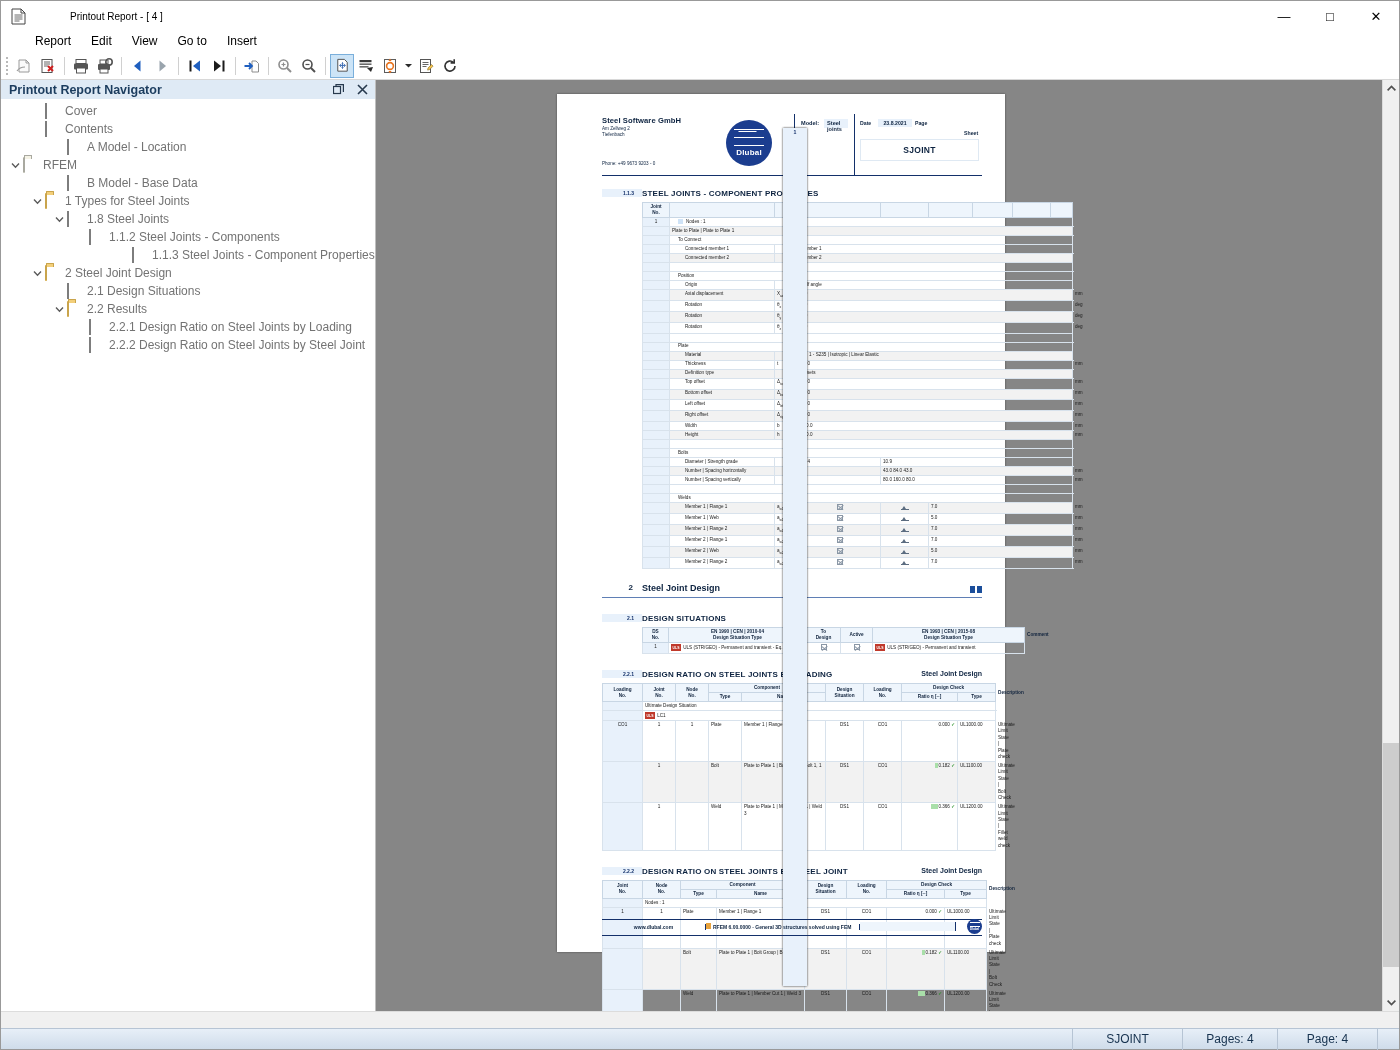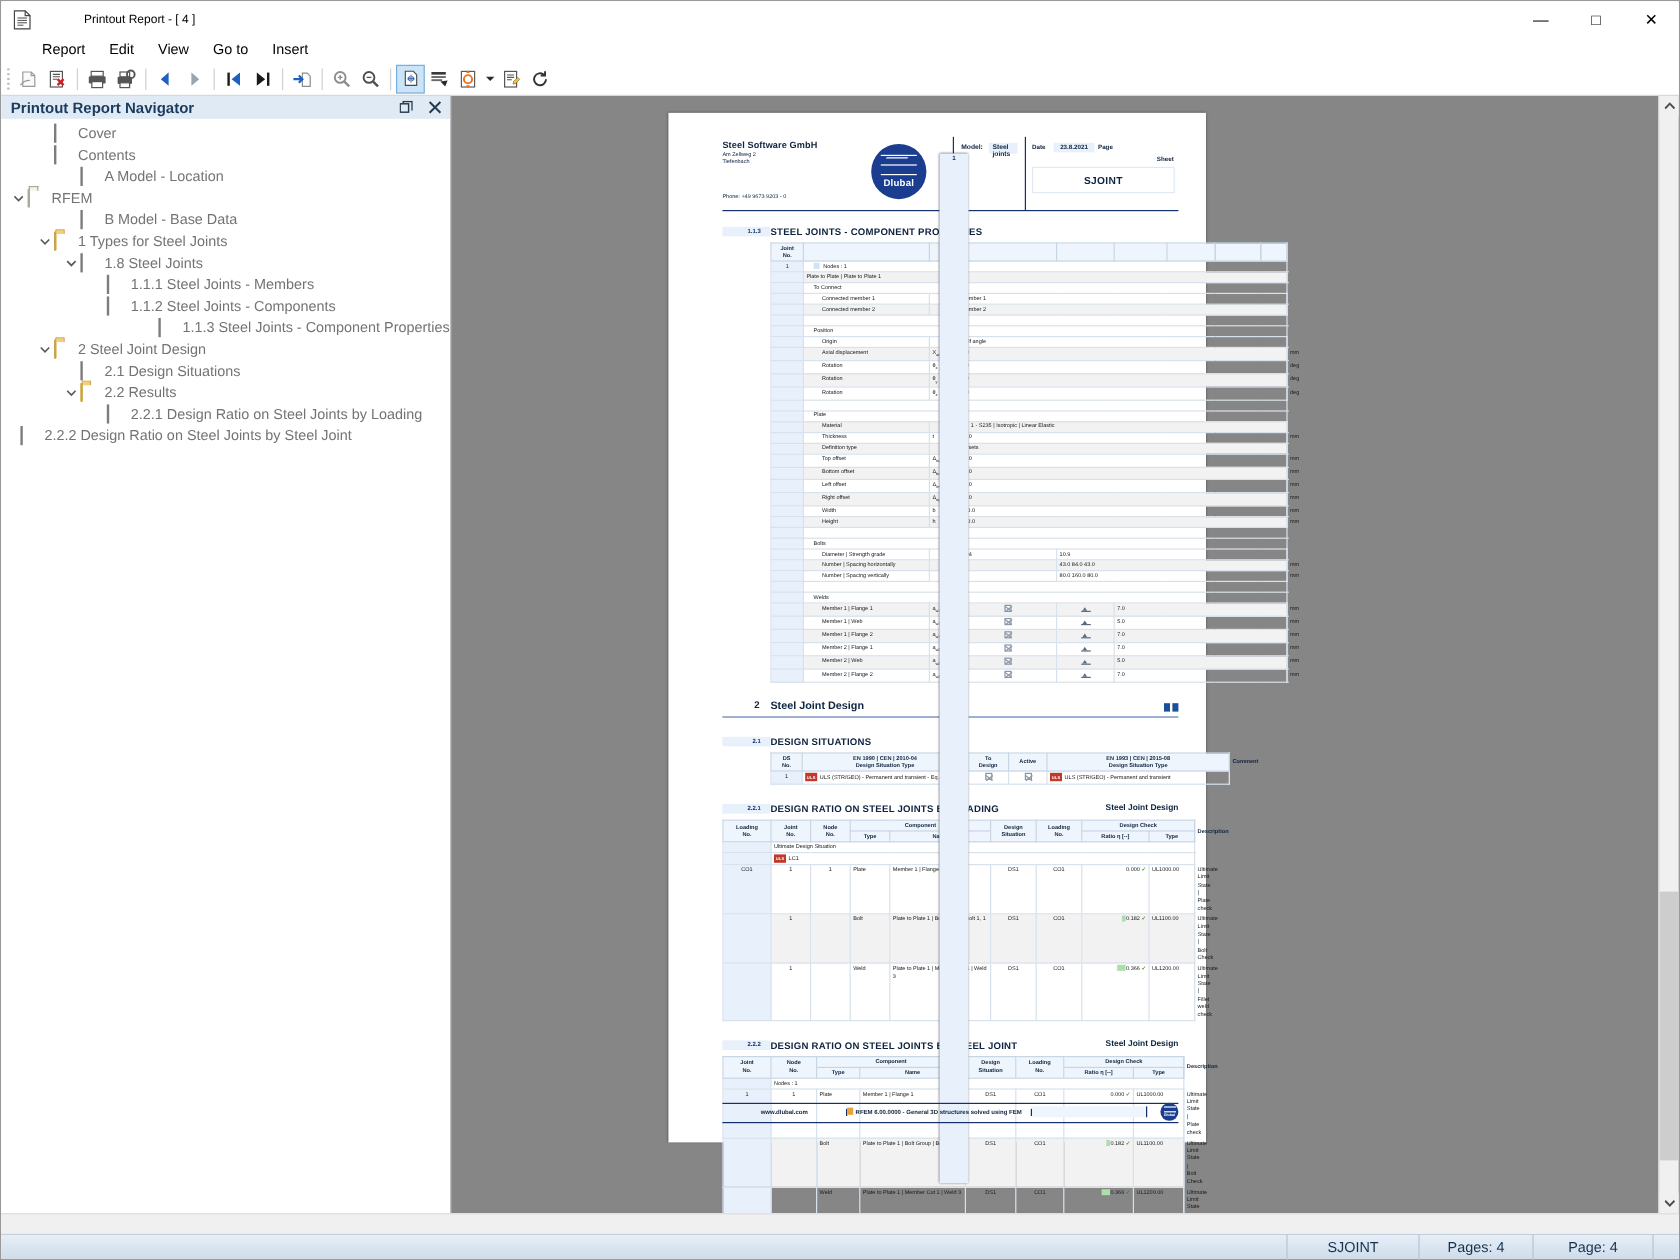--- a/index.html
+++ b/index.html
@@ -392,25 +392,20 @@
               <svg width="9" height="9" viewBox="0 0 9 9">
                 <path d="M1 2.6l3.5 3.6L8 2.6" fill="none" stroke="#5a5a5a" stroke-width="1.4"></path>
               </svg>
             </span>
             <span class="ticon"><span class="ic-table"></span></span>
             <span class="tlabel">1.8 Steel Joints</span>
           </div>
           <div class="tnode" style="padding-left: 72px;">
             <span class="twist"></span>
             <span class="ticon"><span class="ic-table"></span></span>
-            <span class="tlabel">1.1.1 Steel Joints - Members</span>
-          </div>
-          <div class="tnode" style="padding-left: 72px;">
-            <span class="twist"></span>
-            <span class="ticon"><span class="ic-table"></span></span>
             <span class="tlabel">1.1.2 Steel Joints - Components</span>
           </div>
           <div class="tnode" style="padding-left: 115px;">
             <span class="twist"></span>
             <span class="ticon"><span class="ic-table"></span></span>
             <span class="tlabel">1.1.3 Steel Joints - Component Properties</span>
           </div>
           <div class="tnode" style="padding-left: 28px;">
             <span class="twist">
               <svg width="9" height="9" viewBox="0 0 9 9">
@@ -432,21 +427,21 @@
               </svg>
             </span>
             <span class="ticon"><span class="ic-folder"></span></span>
             <span class="tlabel">2.2 Results</span>
           </div>
           <div class="tnode" style="padding-left: 72px;">
             <span class="twist"></span>
             <span class="ticon"><span class="ic-table"></span></span>
             <span class="tlabel">2.2.1 Design Ratio on Steel Joints by Loading</span>
           </div>
-          <div class="tnode" style="">
+          <div class="tnode" style="padding-left: 72px;">
             <span class="twist"></span>
             <span class="ticon"><span class="ic-table"></span></span>
             <span class="tlabel">2.2.2 Design Ratio on Steel Joints by Steel Joint</span>
           </div>
         </div>
     </div>
 
     <div class="viewport">
 
       <div class="page">

